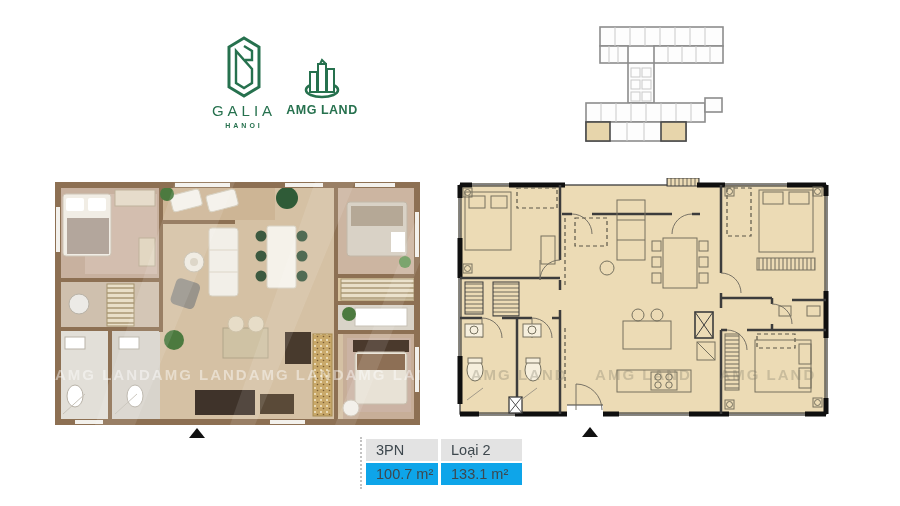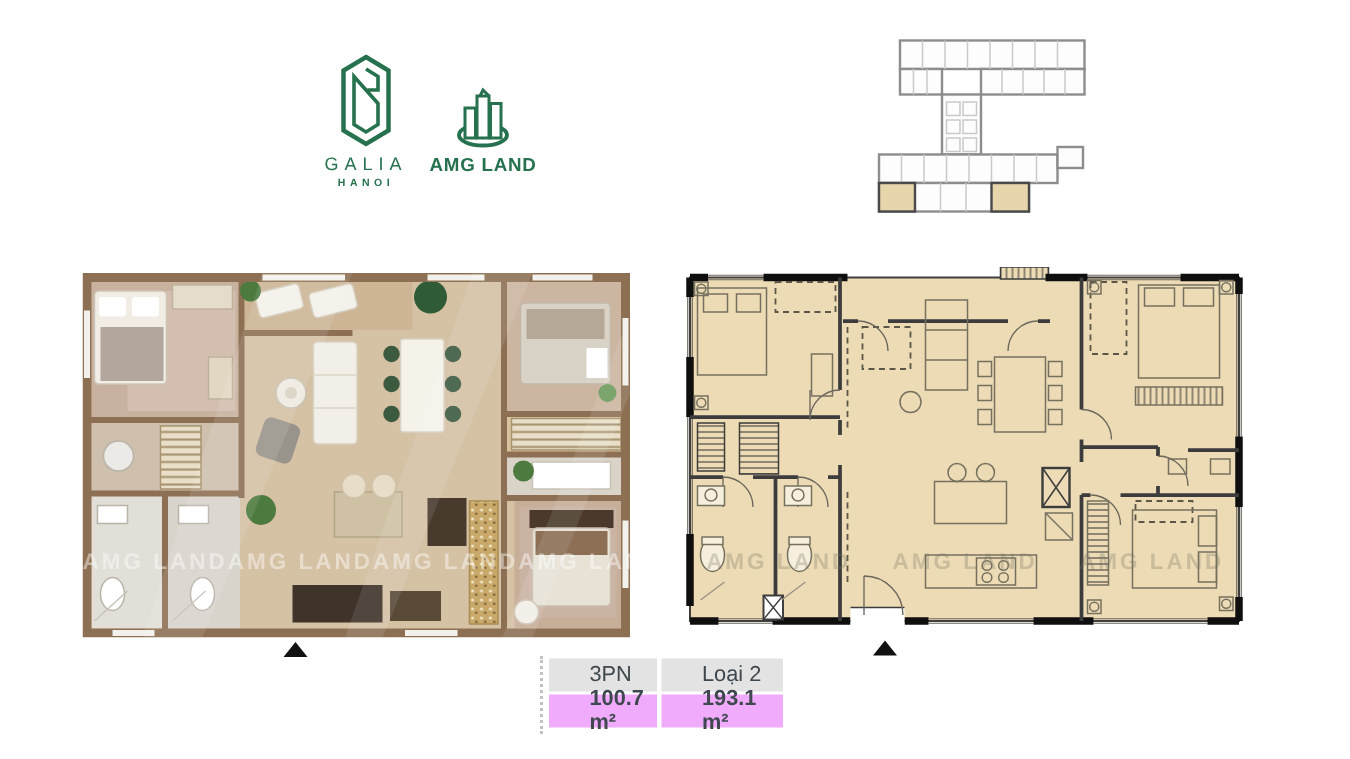--- a/index.html
+++ b/index.html
@@ -1,20 +1,20 @@
 <!DOCTYPE html>
 <html><head>
 <meta charset="utf-8">
 <style>
   html,body{margin:0;padding:0;background:#ffffff;}
   .canvas{position:relative;width:900px;height:506px;background:#ffffff;overflow:hidden;
           font-family:"Liberation Sans", sans-serif;}
   
   .galia-logo{position:absolute;left:206px;top:36px;width:76px;text-align:center;}
-  .galia-word{margin-top:4px;font-size:12px;letter-spacing:4px;font-weight:500;color:#26714e;}
+  .galia-word{margin-top:4px;font-size:15px;letter-spacing:4px;font-weight:500;color:#26714e;}
   .galia-sub{margin-top:3px;font-size:7px;letter-spacing:3px;font-weight:700;color:#26714e;}
   .amg-logo{position:absolute;left:286px;top:58px;width:72px;text-align:center;}
   .amg-word{margin-top:3px;font-size:12.5px;font-weight:700;letter-spacing:.5px;color:#26714e;white-space:nowrap;}
   
   .keyplan{position:absolute;left:578px;top:24px;}
   
   .plan-left{position:absolute;left:55px;top:182px;width:365px;height:243px;}
   .plan-right{position:absolute;left:457px;top:178px;width:373px;height:242px;}
   .wm-row{position:absolute;left:0;right:0;display:flex;justify-content:space-around;
           pointer-events:none;font-weight:700;letter-spacing:2px;white-space:nowrap;overflow:hidden;}
@@ -23,23 +23,23 @@
   
   .arrow{position:absolute;width:0;height:0;border-left:8px solid transparent;
          border-right:8px solid transparent;border-bottom:10px solid #111;}
   .arrow-left{left:189px;top:428px;}
   .arrow-right{left:582px;top:427px;}
   
   .spec-dotted{position:absolute;left:360px;top:437px;height:52px;border-left:2px dotted #c2c2c2;}
   .spec-table{position:absolute;left:366px;top:439px;display:grid;
               grid-template-columns:72px 81px;grid-auto-rows:22px;gap:2px 3px;
               font-size:14.5px;color:#3e484e;}
-  .spec-table .cell{display:flex;align-items:center;padding-left:27px;}
+  .spec-table .cell{display:flex;align-items:center;padding-left:10px;}
   .spec-table .header{background:#e3e3e3;}
-  .spec-table .value{background:#f0abfc;font-weight:bold;}
+  .spec-table .value{background:#0ea5e9;}
 </style>
 </head>
 <body>
 
 <div class="canvas">
 
   <div class="galia-logo">
     <svg width="40" height="62" viewBox="0 0 40 62" style="display:block;margin:0 auto;">
       <path d="M20,2 L35,11 L35,51 L20,60 L5,51 L5,11 Z" fill="none" stroke="#26714e" stroke-width="3"></path>
       <path d="M20,10 L28,15 L28,24 L21,24 M28,33 L28,47 L20,52 L12,47 L12,15 Z" fill="none" stroke="#26714e" stroke-width="2.4"></path>
@@ -370,16 +370,16 @@
   </div>
 
   <div class="arrow arrow-left"></div>
   <div class="arrow arrow-right"></div>
 
   <div class="spec-dotted"></div>
   <div class="spec-table">
     <div class="cell header">3PN</div>
     <div class="cell header">Loại 2</div>
     <div class="cell value">100.7 m²</div>
-    <div class="cell value">193.1 m²</div>
+    <div class="cell value">133.1 m²</div>
   </div>
 
 </div>
 
 </body></html>

